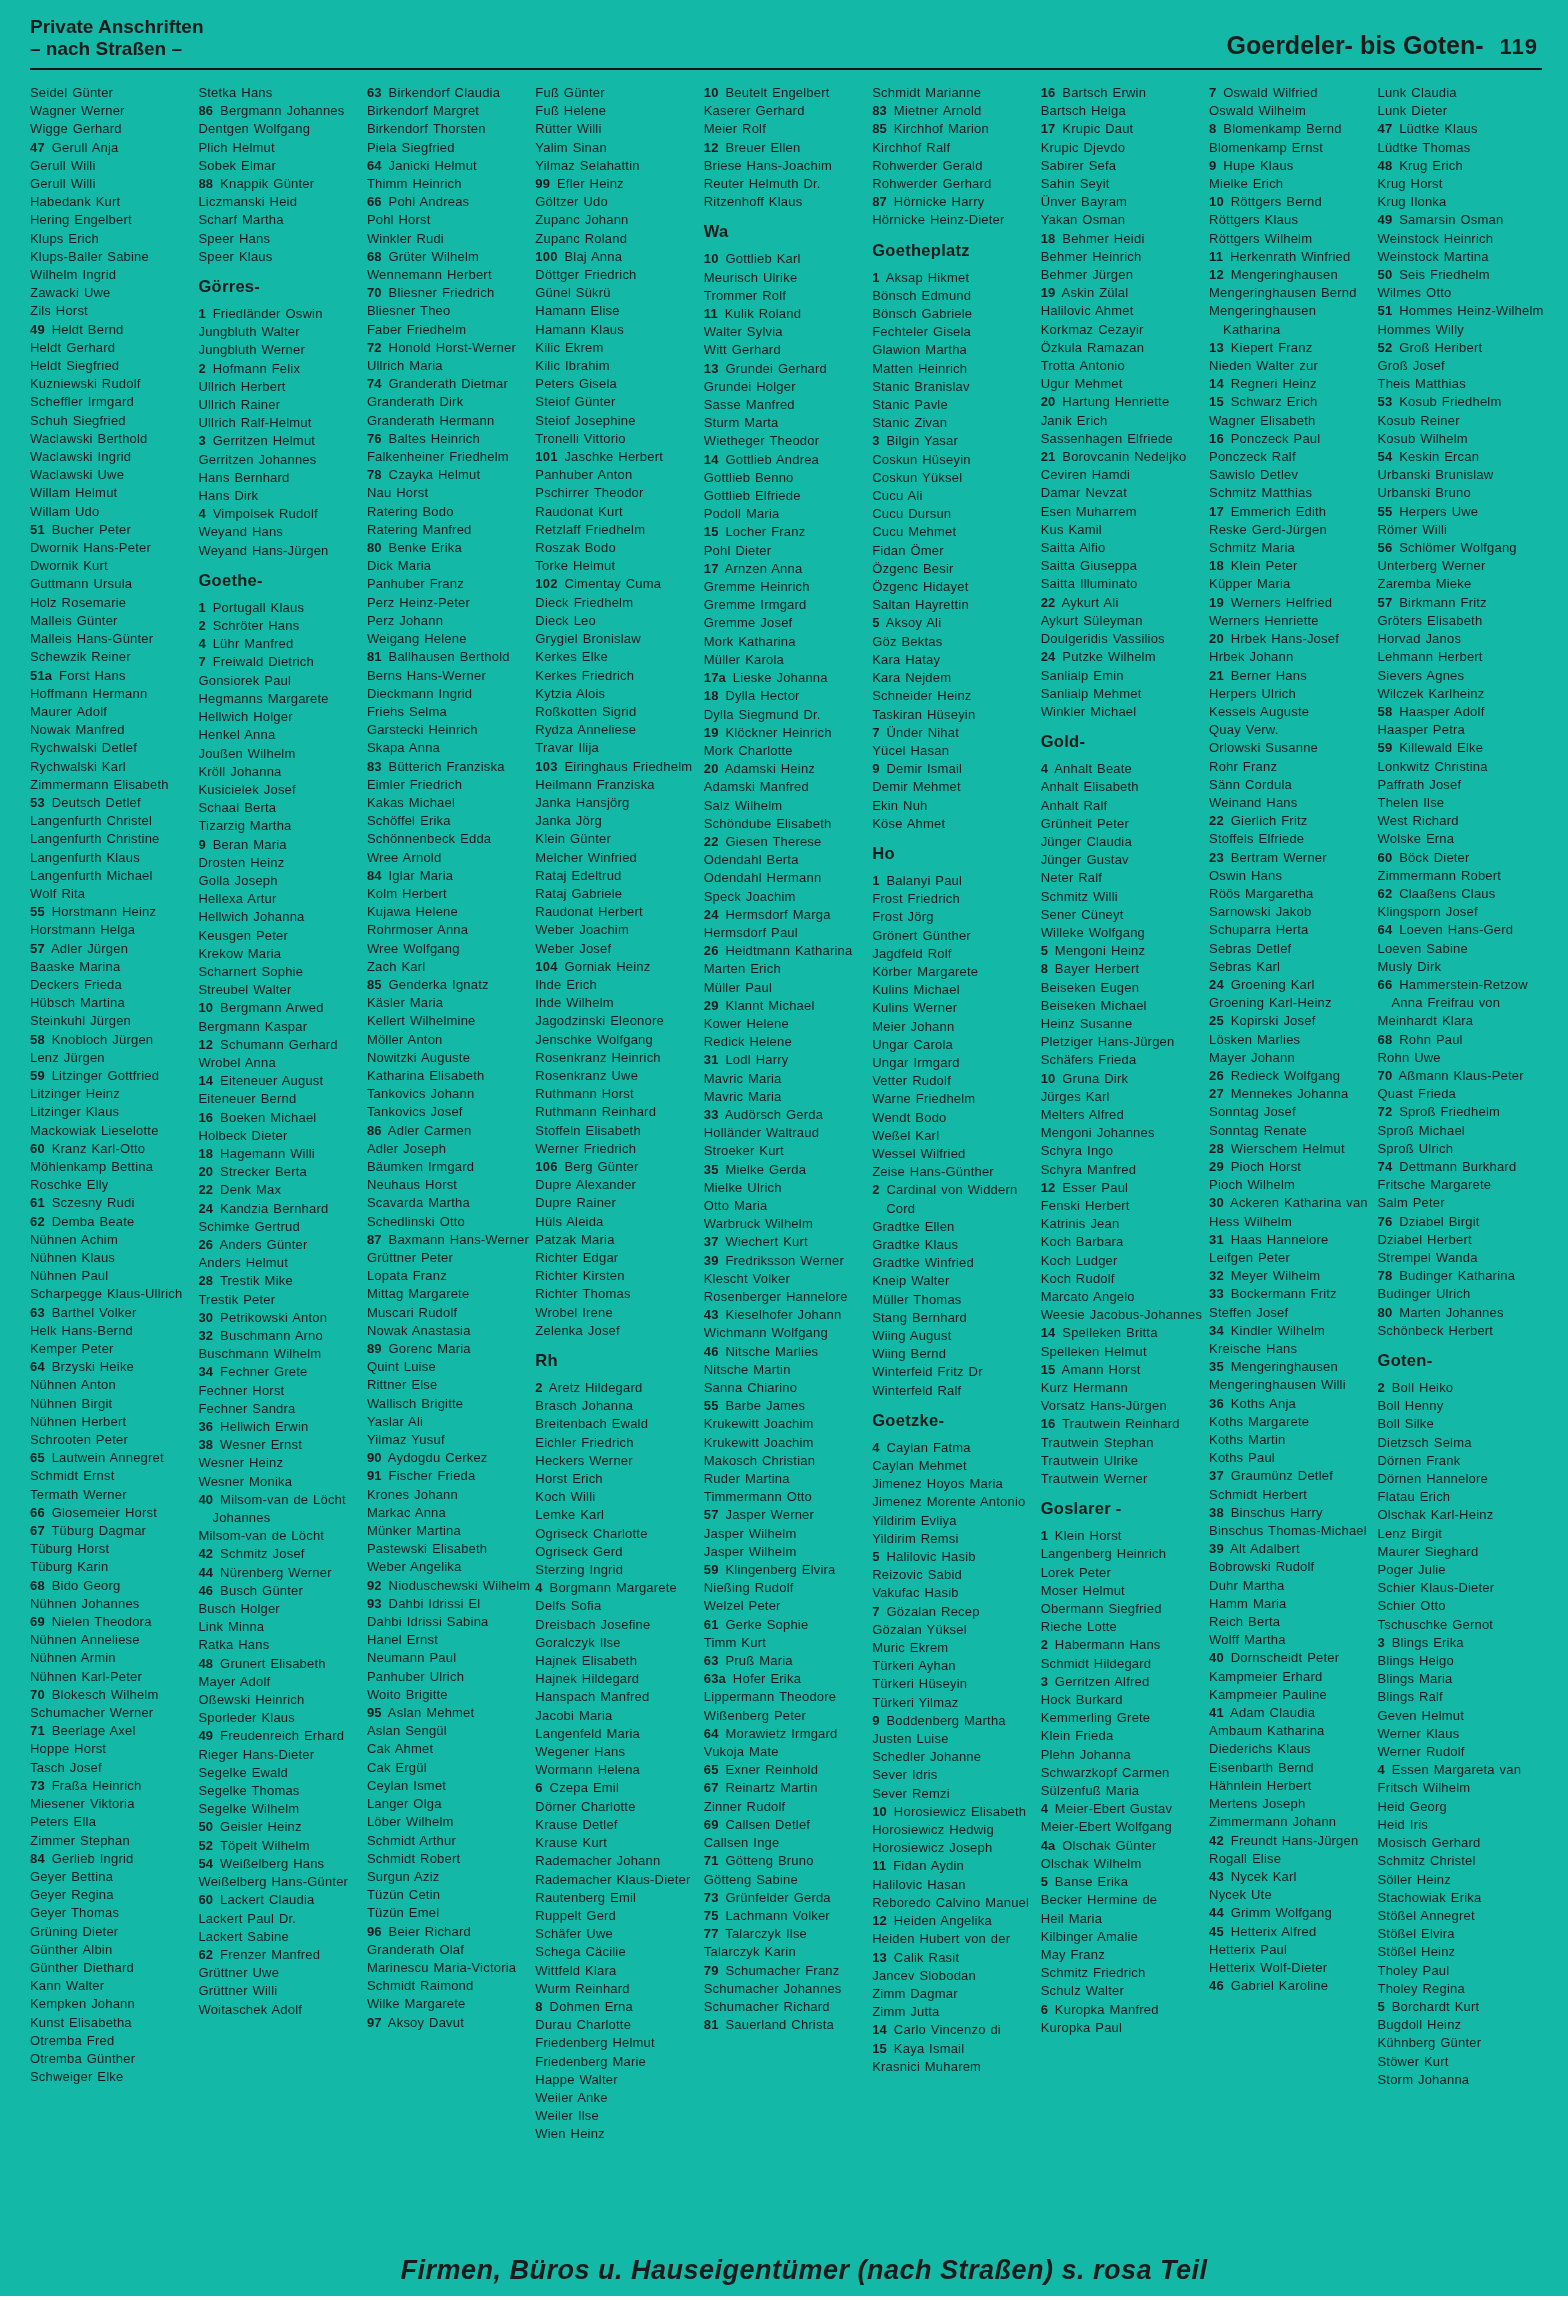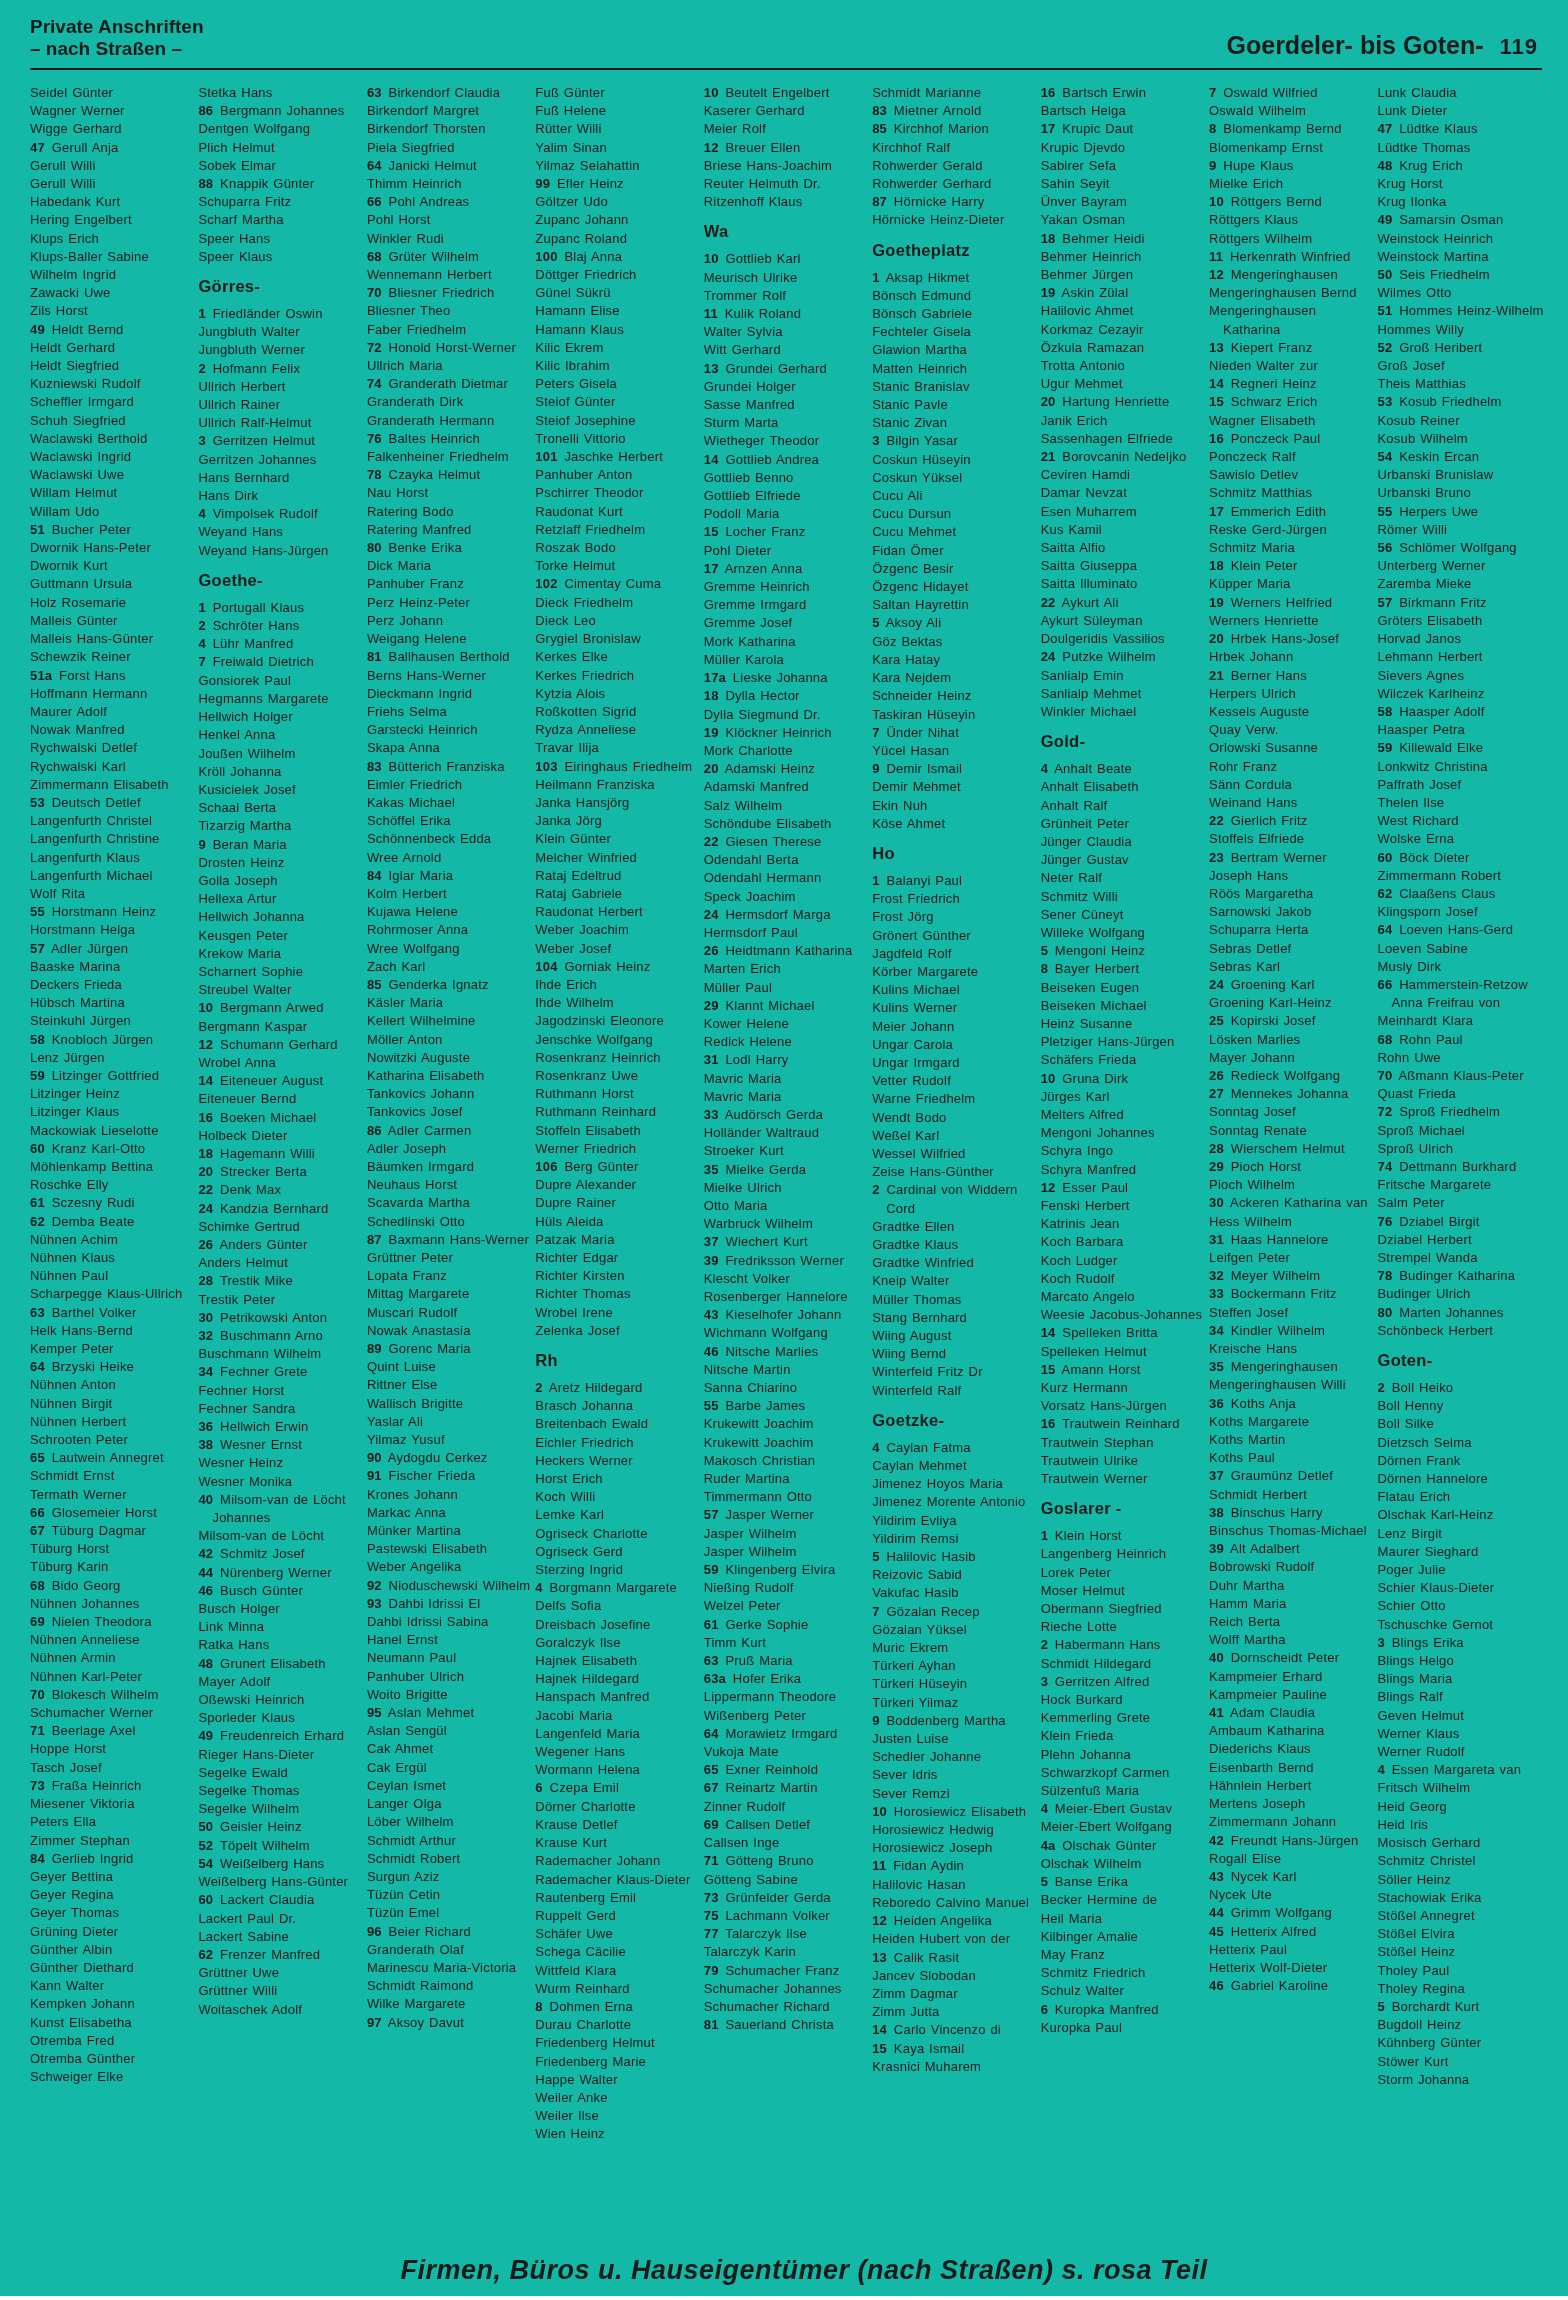--- a/index.html
+++ b/index.html
@@ -172,21 +172,21 @@
         <div class="entry">Otremba Günther</div>
         <div class="entry">Schweiger Elke</div>
       </div>
     <div class="col">
         <div class="entry">Stetka Hans</div>
         <div class="entry"><b>86</b> Bergmann Johannes</div>
         <div class="entry">Dentgen Wolfgang</div>
         <div class="entry">Plich Helmut</div>
         <div class="entry">Sobek Elmar</div>
         <div class="entry"><b>88</b> Knappik Günter</div>
-        <div class="entry">Schuparra Fritz</div>
+        <div class="entry">Liczmanski Heid</div>
         <div class="entry">Scharf Martha</div>
         <div class="entry">Speer Hans</div>
         <div class="entry">Speer Klaus</div>
         <div class="street-header">Görres-</div>
         <div class="entry"><b>1</b> Friedländer Oswin</div>
         <div class="entry">Jungbluth Walter</div>
         <div class="entry">Jungbluth Werner</div>
         <div class="entry"><b>2</b> Hofmann Felix</div>
         <div class="entry">Ullrich Herbert</div>
         <div class="entry">Ullrich Rainer</div>
@@ -858,21 +858,21 @@
         <div class="entry">Herpers Ulrich</div>
         <div class="entry">Kessels Auguste</div>
         <div class="entry">Quay Verw.</div>
         <div class="entry">Orlowski Susanne</div>
         <div class="entry">Rohr Franz</div>
         <div class="entry">Sänn Cordula</div>
         <div class="entry">Weinand Hans</div>
         <div class="entry"><b>22</b> Gierlich Fritz</div>
         <div class="entry">Stoffels Elfriede</div>
         <div class="entry"><b>23</b> Bertram Werner</div>
-        <div class="entry">Joseph Hans</div>
+        <div class="entry">Oswin Hans</div>
         <div class="entry">Röös Margaretha</div>
         <div class="entry">Sarnowski Jakob</div>
         <div class="entry">Schuparra Herta</div>
         <div class="entry">Sebras Detlef</div>
         <div class="entry">Sebras Karl</div>
         <div class="entry"><b>24</b> Groening Karl</div>
         <div class="entry">Groening Karl-Heinz</div>
         <div class="entry"><b>25</b> Kopirski Josef</div>
         <div class="entry">Lösken Marlies</div>
         <div class="entry">Mayer Johann</div>

